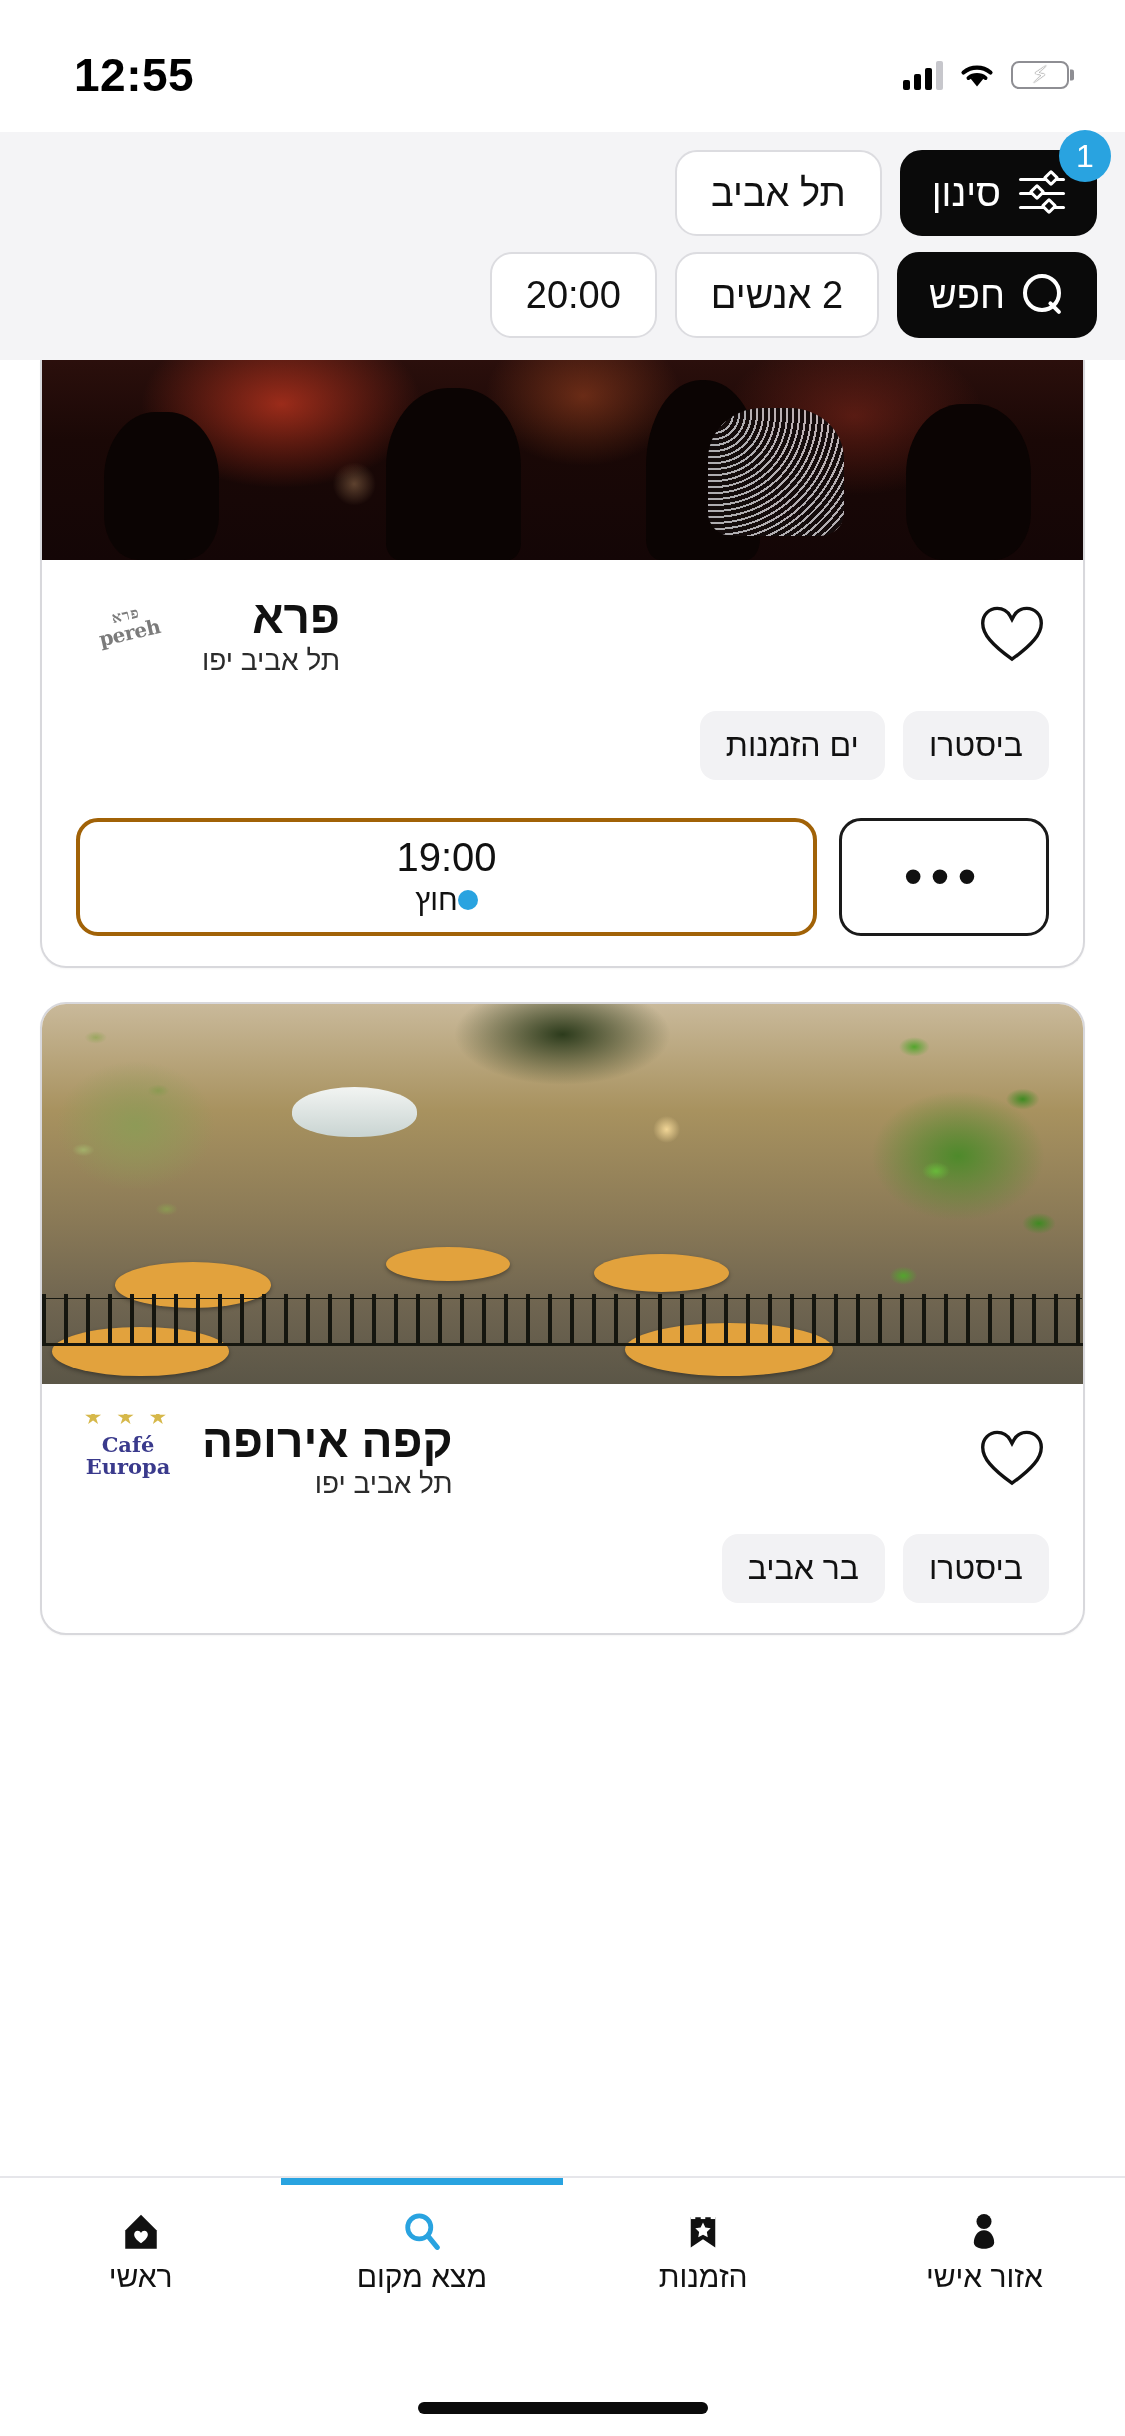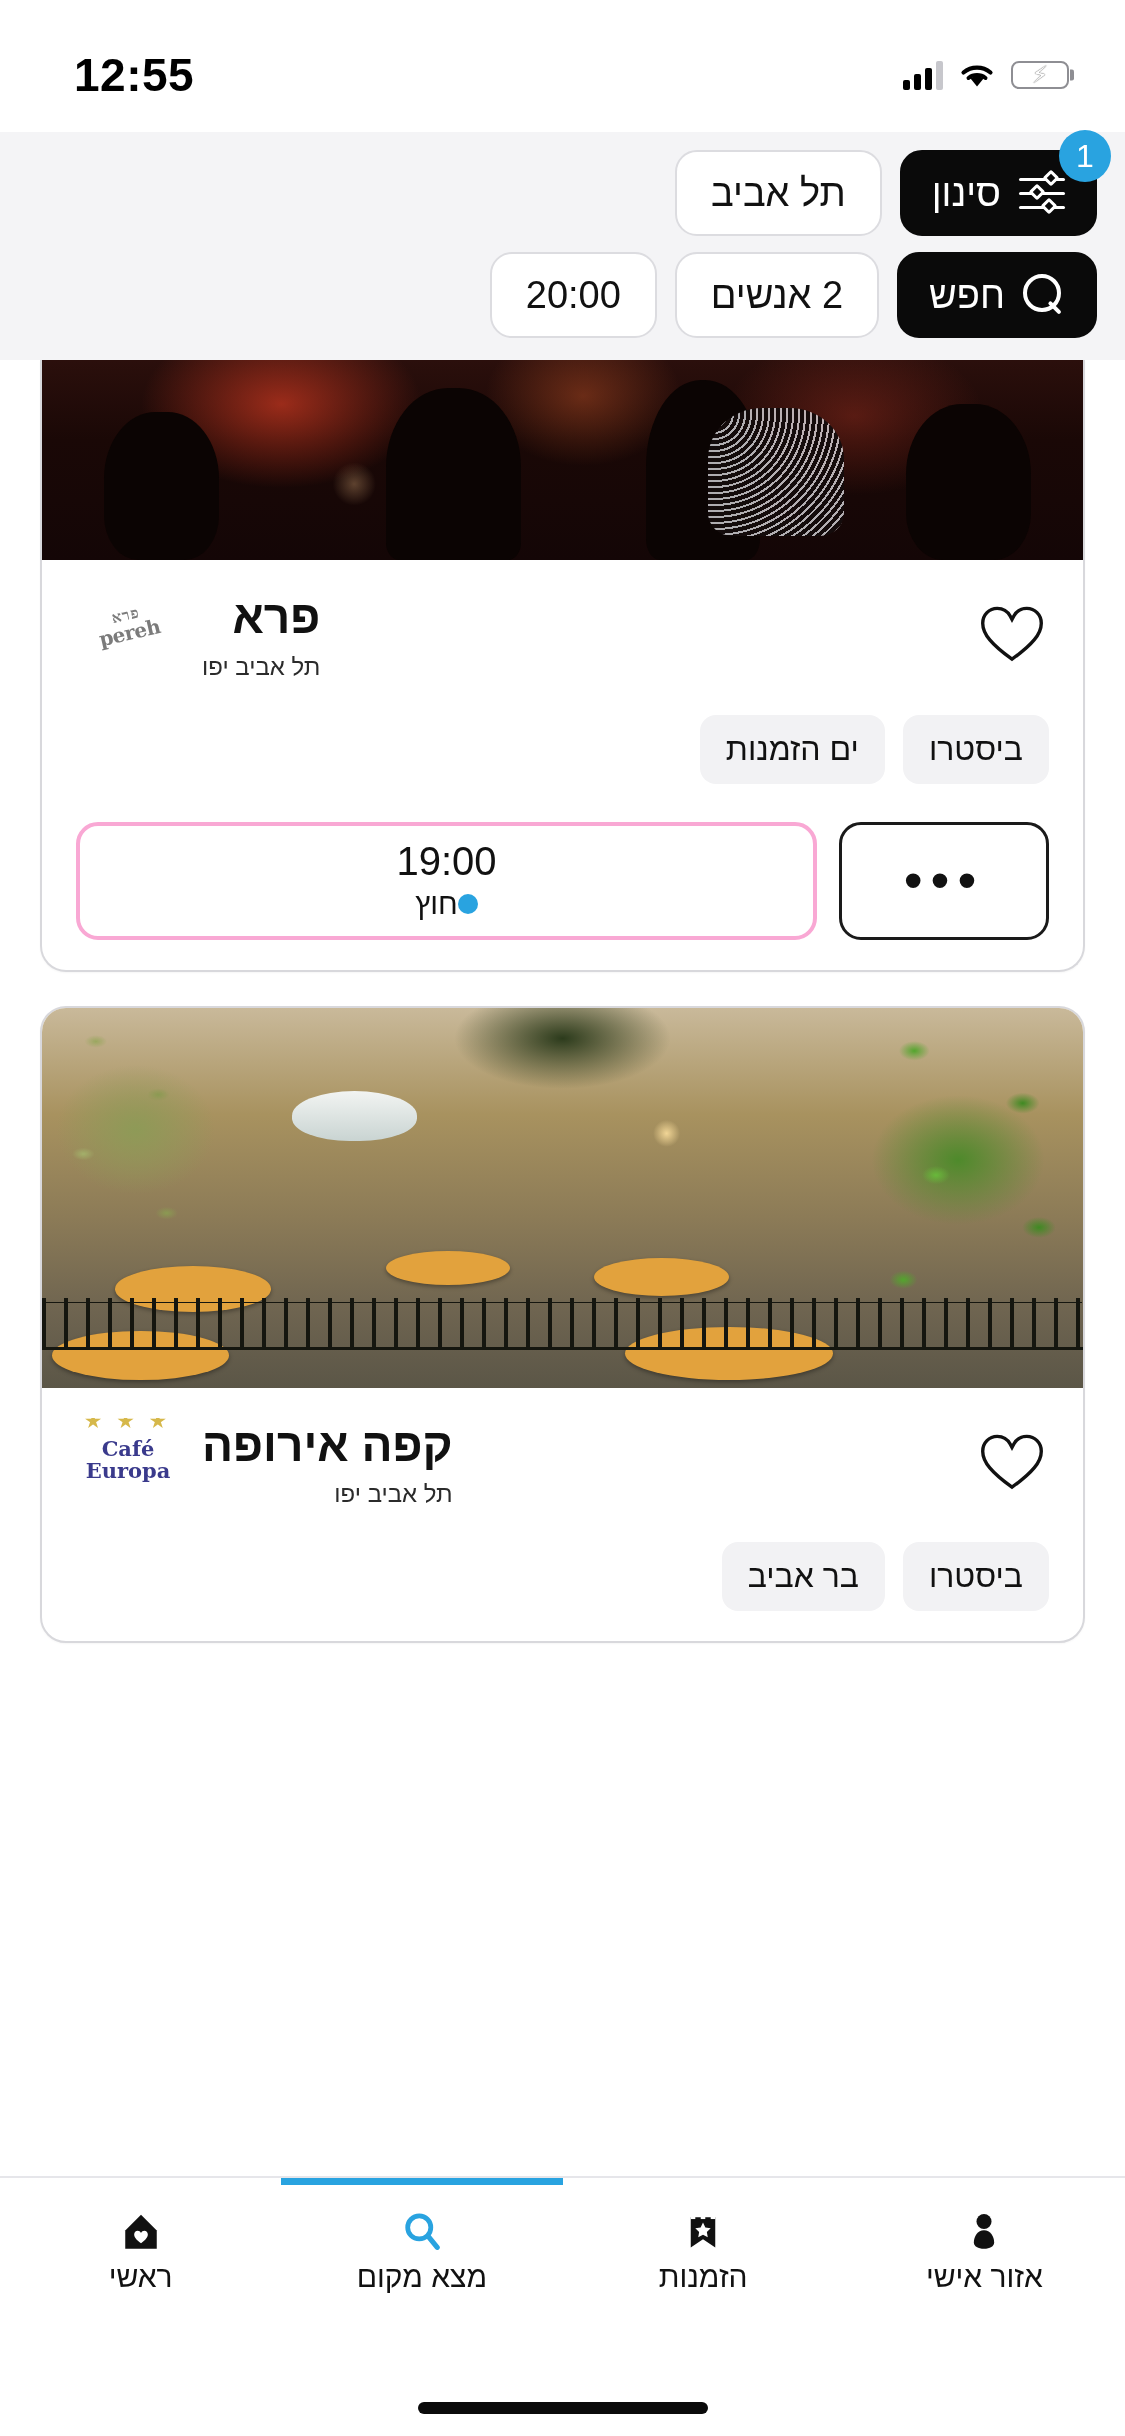--- a/index.html
+++ b/index.html
@@ -230,36 +230,36 @@
   .logo-europa {
     color:#3a3a8c; font-weight:700; font-family:"DejaVu Serif", serif;
     font-size: 21px; position:relative; padding-top: 12px;
   }
   .logo-europa .stars{
     position:absolute; top:-6px; left:50%; transform:translateX(-50%);
     color:#d6b84a; font-size:18px; letter-spacing:5px; white-space:nowrap;
   }
   .name-block { text-align: right; padding-top: 2px; }
   .rest-name { font-size: 46px; font-weight: 700; color:#111; line-height:1.1; }
-  .rest-city { font-size: 24px; color:#2b2b2b; margin-top: 10px; }
+  .rest-city { font-size: 28px; color:#2b2b2b; margin-top: 2px; }
 
   .heart {
     width: 74px; height: 74px; flex: 0 0 auto; margin-top: 6px;
     display:block;
   }
 
   .tags { display:flex; flex-direction:row; justify-content:flex-start; gap: 18px; margin-top: 34px; }
   .tag {
     background:#f2f2f4; border-radius:16px; padding: 16px 26px;
     font-size: 32px; color:#111; white-space:nowrap;
   }
 
   .slots { display:flex; flex-direction:row; gap: 22px; margin-top: 38px; }
   .slot {
-    flex: 1 1 0; height: 118px; border: 4px solid #f9a8d4; border-radius: 22px;
+    flex: 1 1 0; height: 118px; border: 4px solid #a16207; border-radius: 22px;
     display:flex; flex-direction:column; align-items:center; justify-content:center;
     gap: 6px; background:#fff;
   }
   .slot.more { flex: 0 0 210px; border-width: 3px; border-color:#1a1a1a; }
   .slot-time { font-size: 40px; color:#111; line-height:1; }
   .slot-sub { font-size: 30px; color:#111; display:flex; flex-direction:row; align-items:center; gap: 0; }
   .dot { width: 20px; height: 20px; border-radius:50%; background:#29a3e0; display:block; }
   .ellipsis { font-size: 54px; letter-spacing: 8px; color:#111; line-height: 0.4; }
 
   

